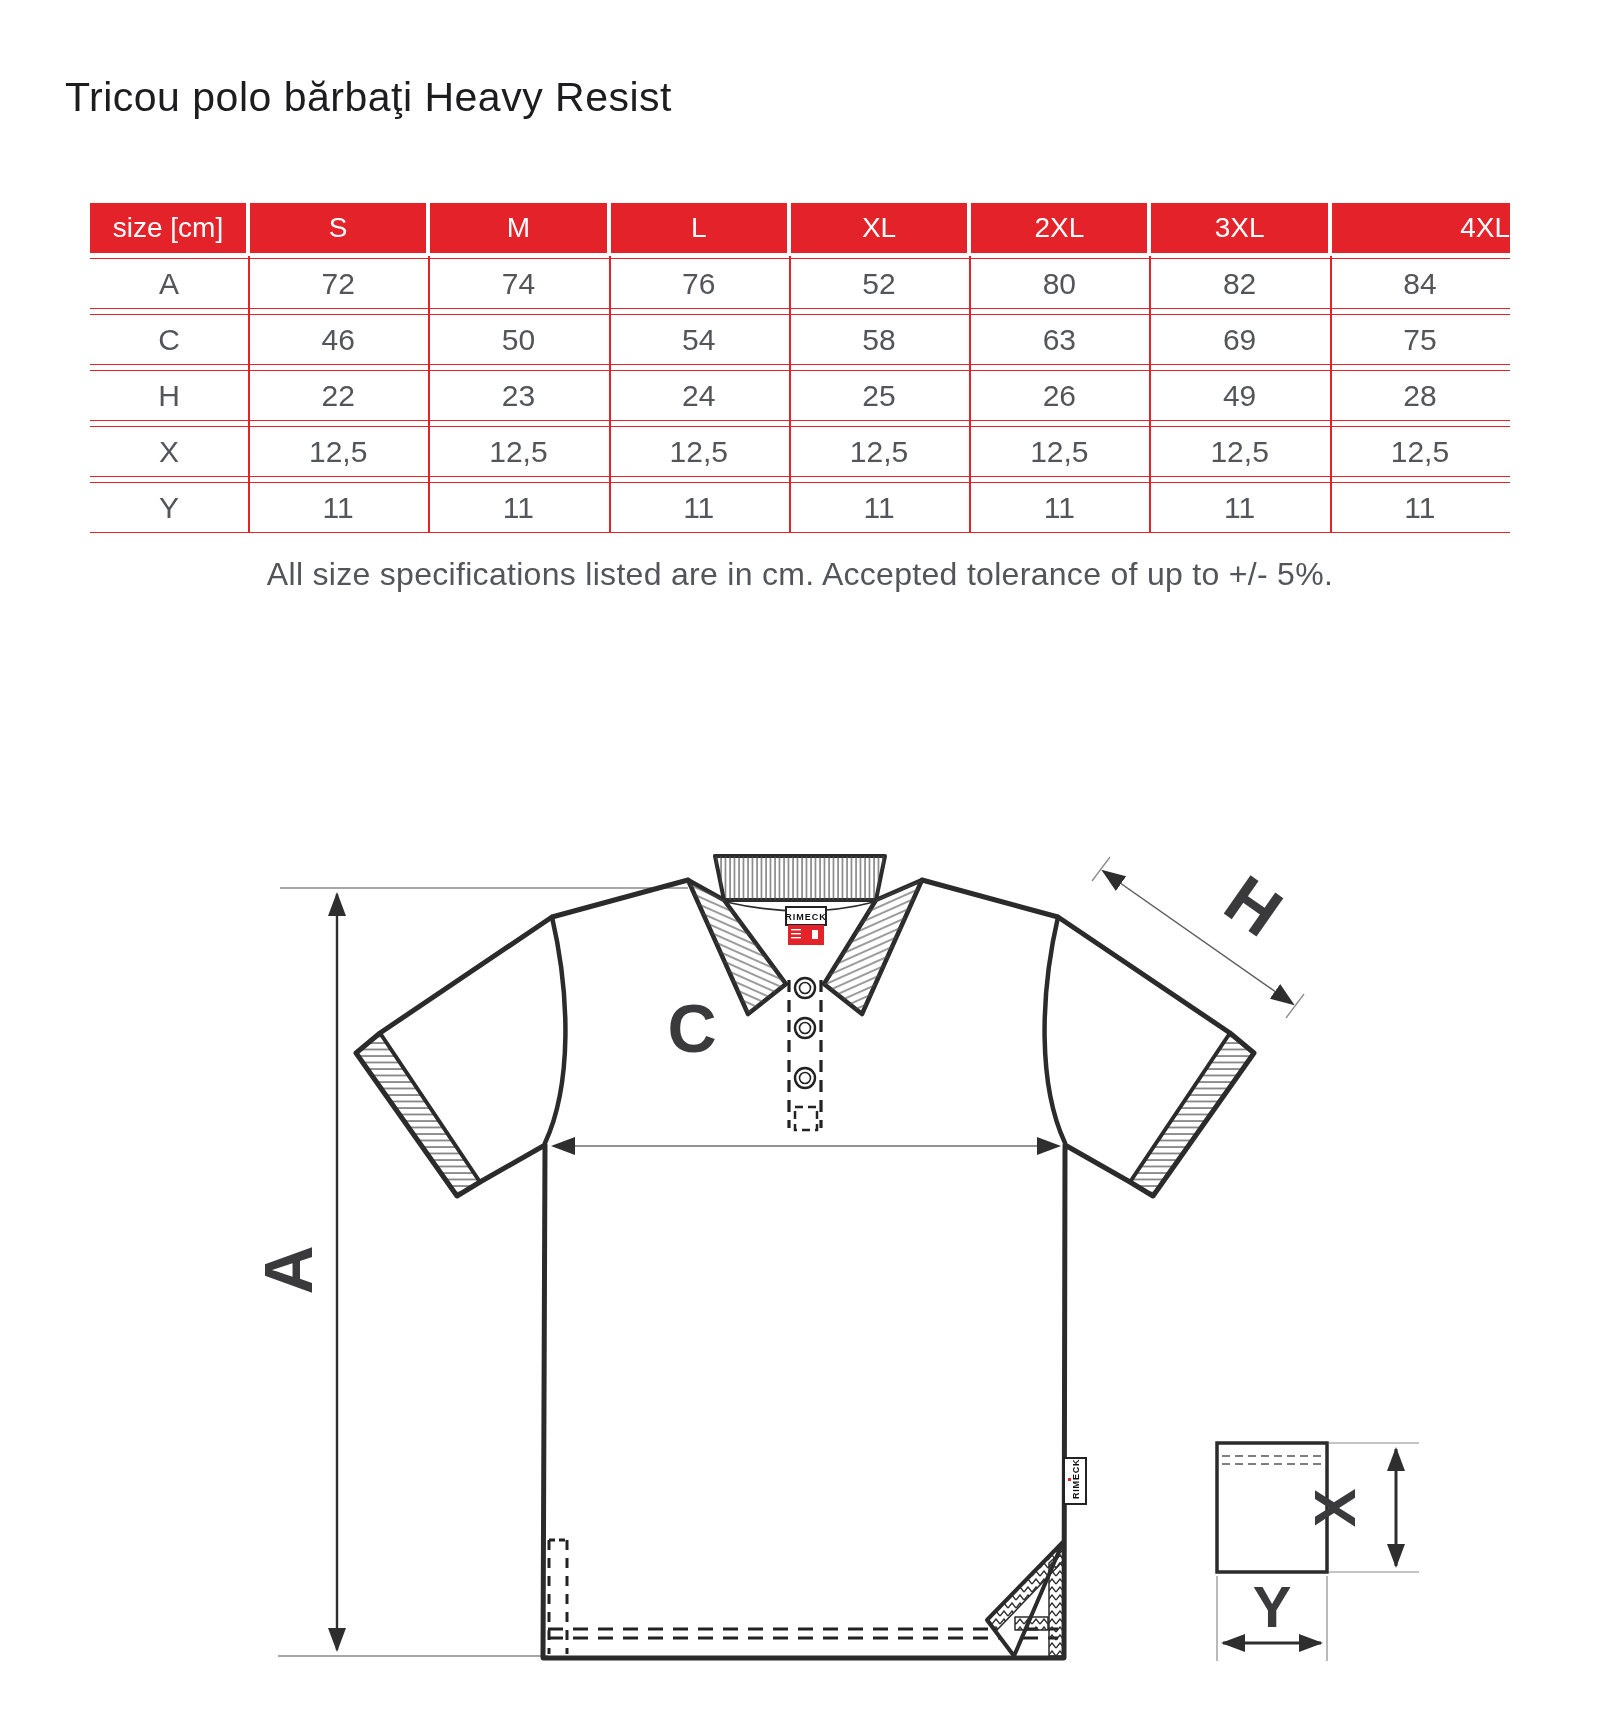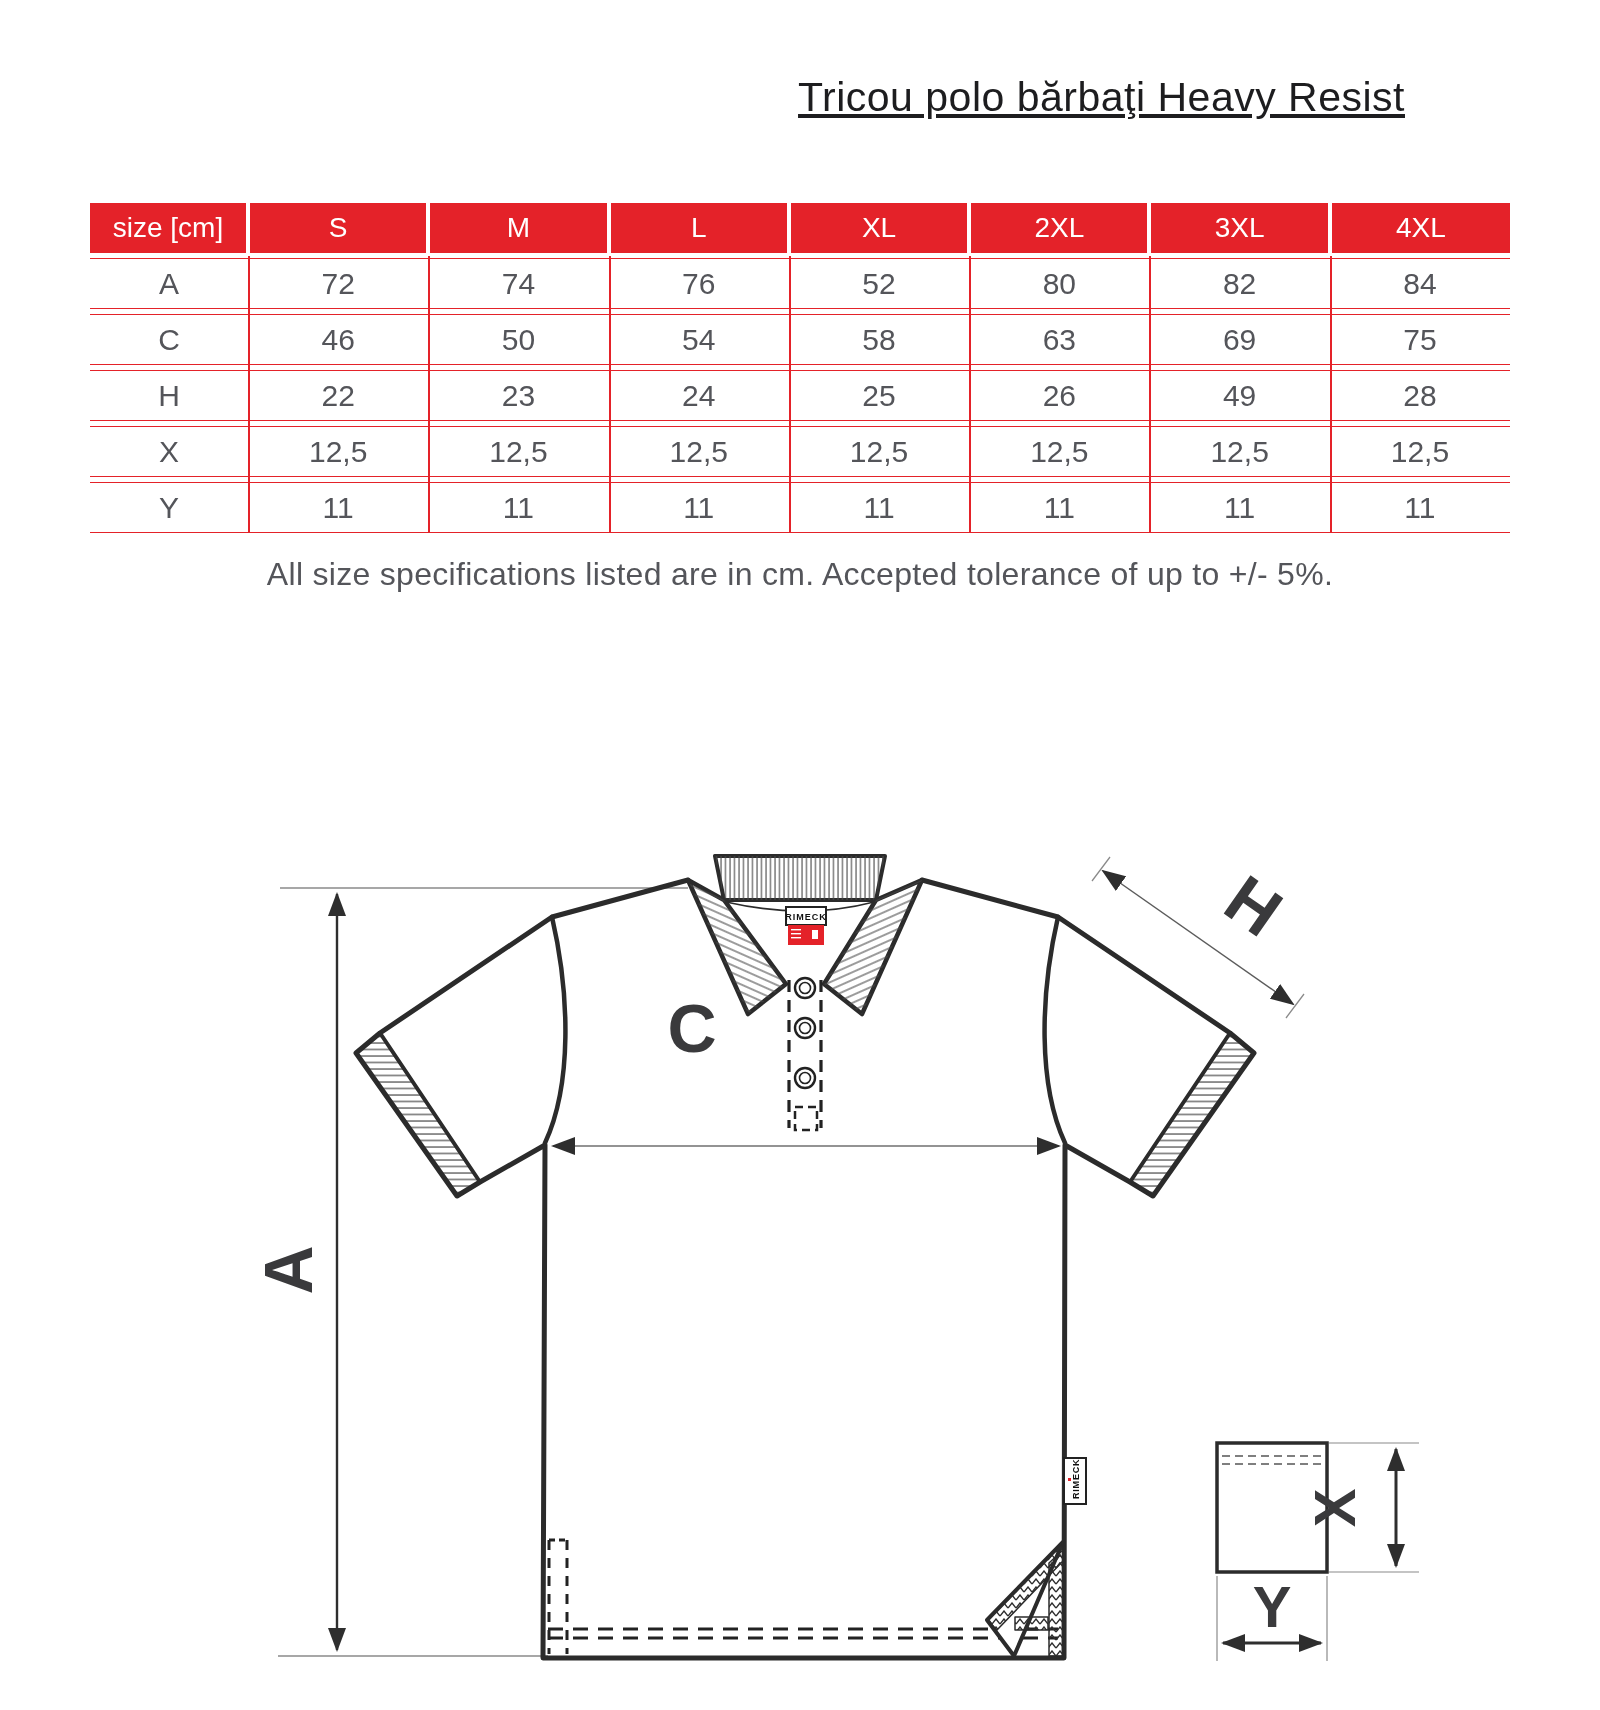--- a/index.html
+++ b/index.html
@@ -1,27 +1,27 @@
 <!DOCTYPE html>
 <html><head>
 <meta charset="utf-8">
 <style>
   html,body{margin:0;padding:0;background:#fff;}
   .canvas{position:relative;width:1600px;height:1710px;background:#fff;
           font-family:"Liberation Sans",sans-serif;overflow:hidden;}
-  .title{position:absolute;top:74px;left:65px;width:1340px;text-align:right;
-         font-size:41px;color:#1d1d1f;font-weight:400;letter-spacing:.5px;text-decoration:underline;}
+  .title{position:absolute;top:74px;left:65px;width:1340px;text-align:left;
+         font-size:41px;color:#1d1d1f;font-weight:400;letter-spacing:.5px;}
   .heading{position:absolute;left:113px;top:150px;font-size:31px;font-weight:700;
            color:#a69887;letter-spacing:.5px;}
   table.spec{position:absolute;left:90px;top:198px;width:1420px;
              border-collapse:separate;border-spacing:0 5px;table-layout:fixed;}
   table.spec th{height:50px;background:#e42229;color:#fff;font-weight:400;font-size:28px;
       border-left:2px solid #fff;border-right:2px solid #fff;padding:0;text-align:center;}
   table.spec th:first-child{border-left:0;}
-  table.spec th:last-child{border-right:0;}
+  table.spec th:last-child{border-right:0;text-align:right;}
   table.spec td{height:49px;text-align:center;font-size:30px;color:#54555a;padding:0;
       border-top:1.5px solid #e42229;border-bottom:1.5px solid #e42229;background:#fff;}
   .vline{position:absolute;width:1.5px;background:#e42229;top:256px;height:276px;z-index:3;}
   .note{position:absolute;top:556px;left:90px;width:1420px;text-align:center;
         font-size:32px;color:#54555a;letter-spacing:.3px;}
   .drawing{position:absolute;left:0;top:730px;}
   svg text{font-family:"Liberation Sans",sans-serif;}
 </style>
 </head>
 <body>

